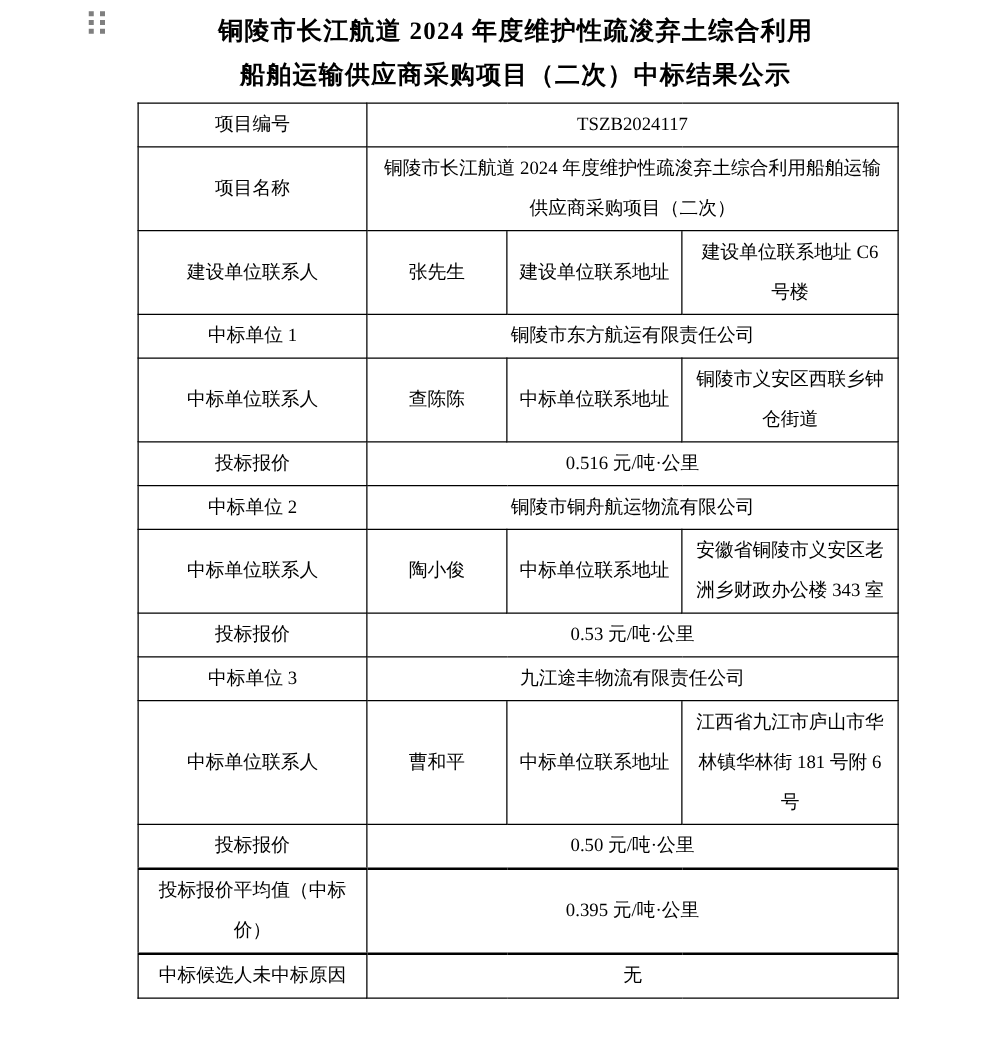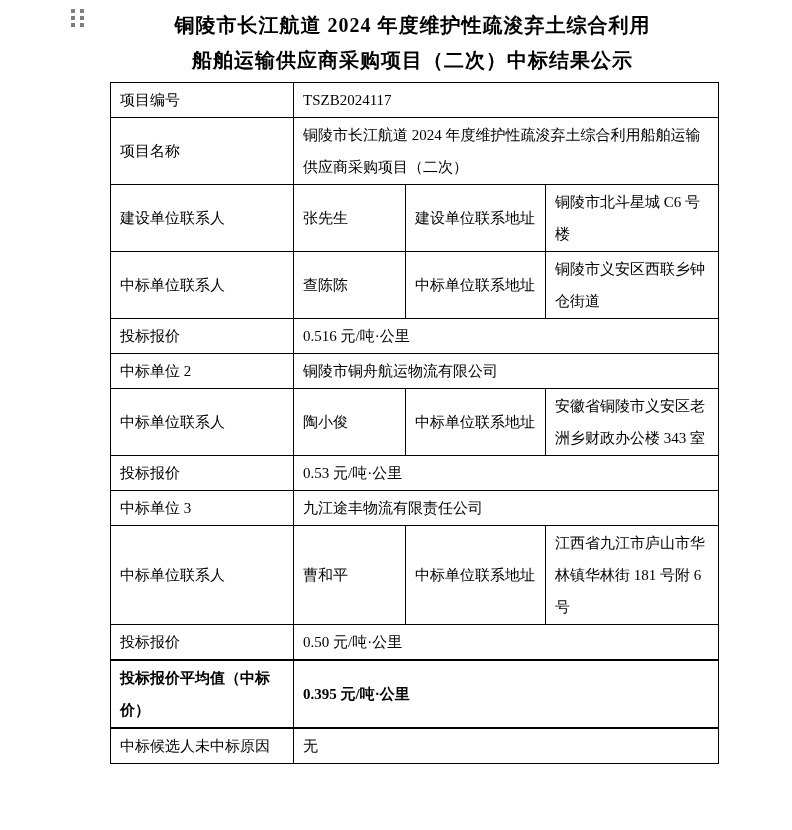--- a/index.html
+++ b/index.html
@@ -45,24 +45,24 @@
     border-collapse: collapse;
     table-layout: fixed;
   }
   table.announce td {
     border: 1px solid #000;
     font-size: 15px;
     line-height: 32px;
     padding: 1px 9px;
     vertical-align: middle;
     word-break: break-all;
-    text-align: left;
+    text-align: center;
   }
   tr.bold-row td {
-    font-weight: bold;
+    font-weight: normal;
     border-top-width: 2px;
     border-bottom-width: 2px;
   }
 </style>
 </head>
 <body>
 
 <div class="drag-handle">
   <i></i>
     <i></i>
@@ -90,21 +90,25 @@
         <td colspan="3">TSZB2024117</td>
       </tr>
       <tr>
         <td>项目名称</td>
         <td colspan="3">铜陵市长江航道 2024 年度维护性疏浚弃土综合利用船舶运输供应商采购项目（二次）</td>
       </tr>
       <tr>
         <td>建设单位联系人</td>
         <td>张先生</td>
         <td>建设单位联系地址</td>
-        <td>铜陵市北斗星城 C6 号楼</td>
+        <td>建设单位联系地址 C6 号楼</td>
+      </tr>
+      <tr>
+        <td>中标单位 1</td>
+        <td colspan="3">铜陵市东方航运有限责任公司</td>
       </tr>
       <tr>
         <td>中标单位联系人</td>
         <td>查陈陈</td>
         <td>中标单位联系地址</td>
         <td>铜陵市义安区西联乡钟仓街道</td>
       </tr>
       <tr>
         <td>投标报价</td>
         <td colspan="3">0.516 元/吨·公里</td>

